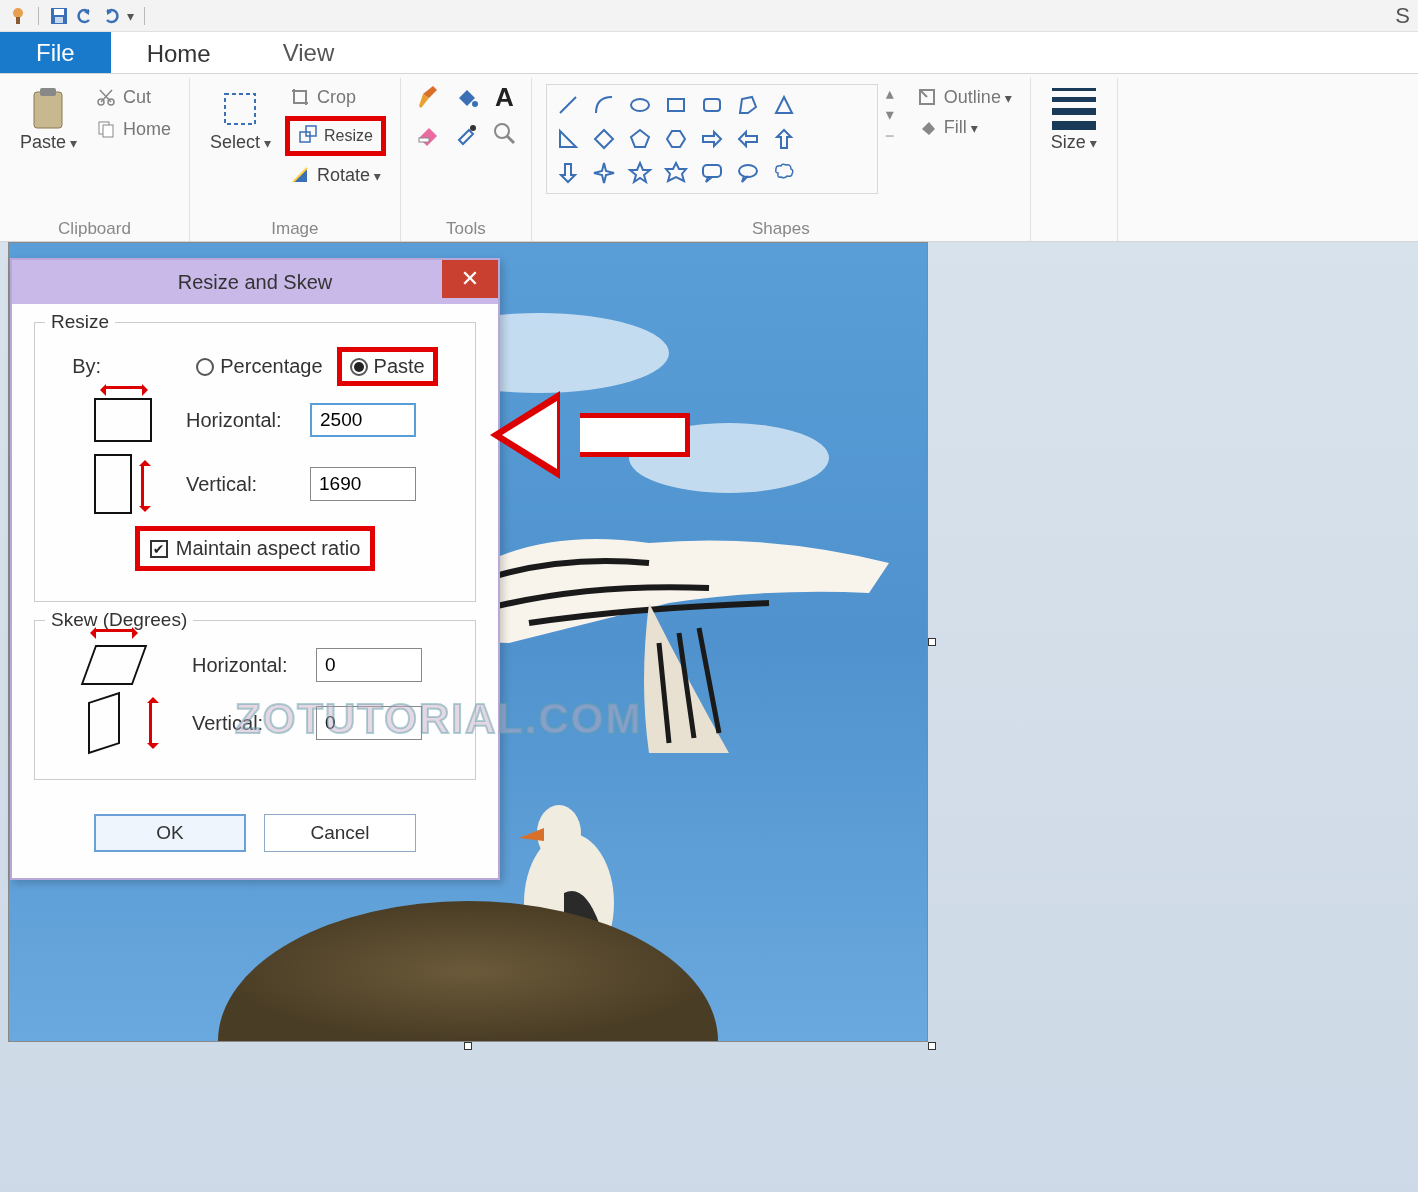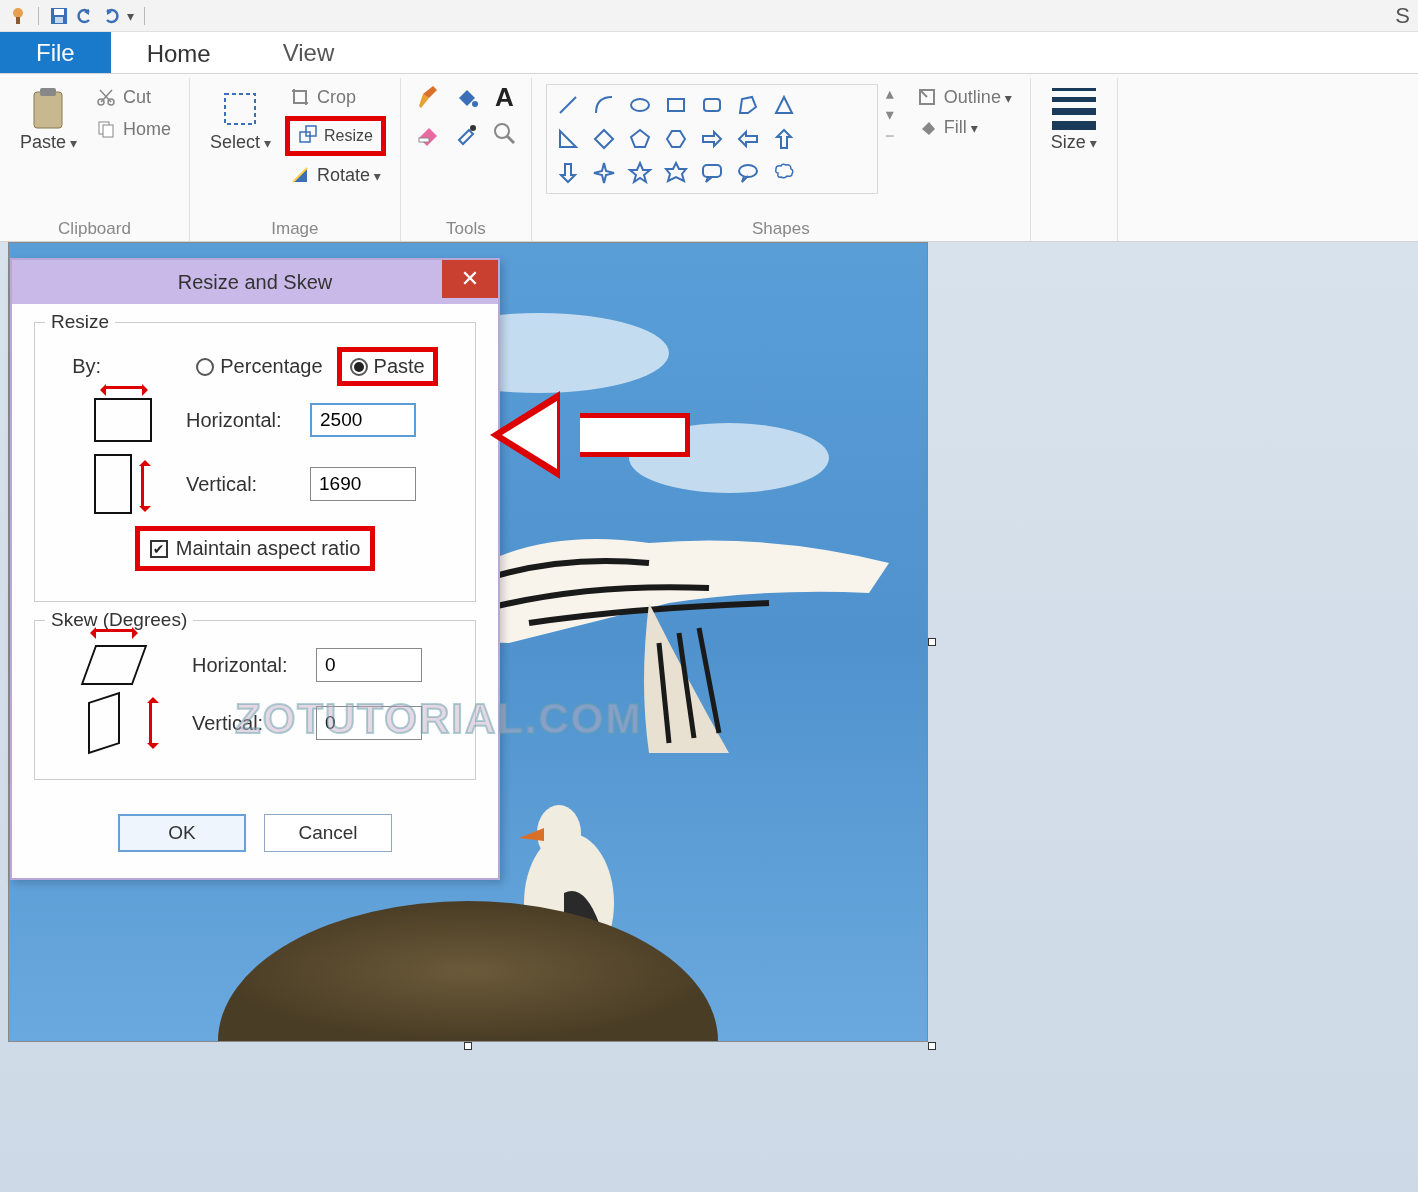--- a/index.html
+++ b/index.html
@@ -70,21 +70,21 @@
 .red-arrow-h { width:40px; height:0; border-top:3px solid #d00; position:absolute; top:-14px; left:8px;}
 .red-arrow-h::before,.red-arrow-h::after{content:'';position:absolute;top:-5px;border:6px solid transparent;}
 .red-arrow-h::before{left:-10px;border-right-color:#d00;}
 .red-arrow-h::after{right:-10px;border-left-color:#d00;}
 .red-arrow-v { width:0; height:44px; border-left:3px solid #d00; position:absolute; right:-14px; top:8px;}
 .red-arrow-v::before,.red-arrow-v::after{content:'';position:absolute;left:-5px;border:6px solid transparent;}
 .red-arrow-v::before{top:-10px;border-bottom-color:#d00;}
 .red-arrow-v::after{bottom:-10px;border-top-color:#d00;}
 .chk { width: 18px; height: 18px; border: 2px solid #333; display: inline-flex; align-items: center; justify-content: center; font-size: 14px; color: #222; }
 .dlg-btns { display: flex; gap: 18px; justify-content: center; padding: 16px 0; }
-.dlg-btn { width: 128px; height: 38px; border: 1px solid #8fa8c4; background: #fff; font-size: 19px; color: #333; display: flex; align-items: center; justify-content: center; }
+.dlg-btn { width: 152px; height: 38px; border: 1px solid #8fa8c4; background: #fff; font-size: 19px; color: #333; display: flex; align-items: center; justify-content: center; }
 .dlg-btn.ok { background: #eef5fc; border: 2px solid #6aa0d8; }
 
 
 .big-arrow { position: absolute; top: 395px; left: 490px; width: 200px; height: 80px; }
 .big-arrow .shaft { position:absolute; top:18px; right:0; width:110px; height:44px; background:#fff; border:5px solid #d00; border-left:none;}
 .big-arrow .head { position:absolute; top:-4px; left:0; width:0; height:0; border-top:44px solid transparent; border-bottom:44px solid transparent; border-right:70px solid #d00;}
 .big-arrow .head-inner { position:absolute; top:6px; left:12px; width:0; height:0; border-top:34px solid transparent; border-bottom:34px solid transparent; border-right:55px solid #fff;}
 
 
 .watermark { position:absolute; top:695px; left:235px; font-size:42px; font-weight:900; letter-spacing:2px; color:rgba(200,170,200,0.45); -webkit-text-stroke: 2px rgba(100,160,170,0.5); }

